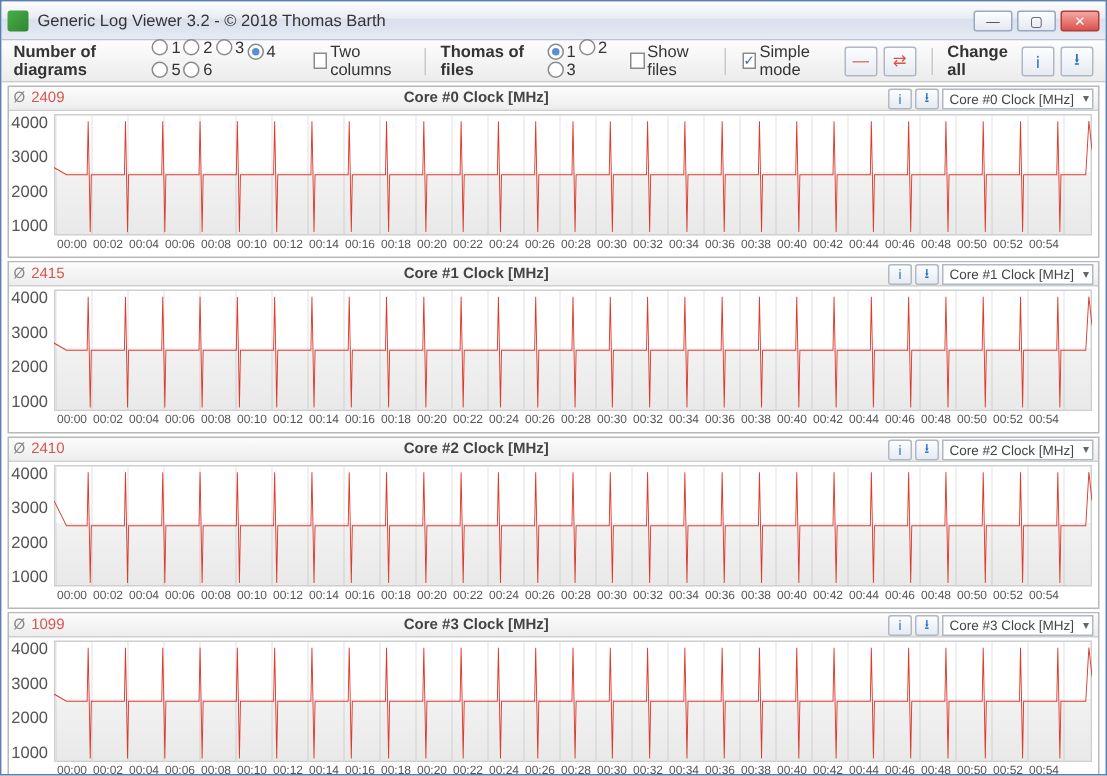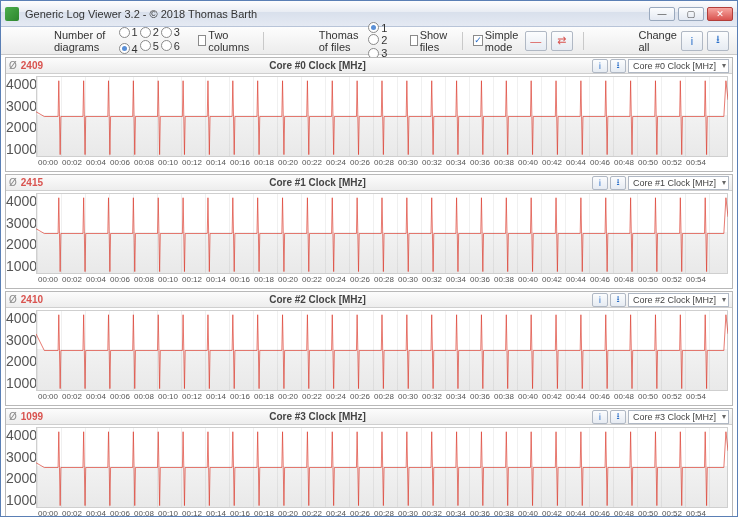--- a/index.html
+++ b/index.html
@@ -63,21 +63,21 @@
   .check.sel .box::after{content:"✓"; font-size:9px; color:#2a6fc9; line-height:1;}
   .sep { width:1px; height:18px; background:#c9c9c9; margin:0 6px; }
   .tb-btn {
     height:20px; min-width:22px;
     border:1px solid #b0b8c4; border-radius:2px;
     background:linear-gradient(to bottom,#fcfdfe,#e6ebf2);
     display:inline-flex; align-items:center; justify-content:center;
     font-size:11px; color:#2a6fc9; padding:0 5px; cursor:pointer;
   }
   .tb-btn.red { color:#d9534f; }
-  .toolbar .lbl-bold { font-weight:normal;margin-left:45px; }
+  .toolbar .lbl-bold { font-weight:bold; }
   
   .chart-area {
     height: calc(517px - 22px - 28px - 2px);
     overflow: hidden;
     background:#fff;
     padding: 2px 4px 0 4px;
   }
   .chart {
     position:relative;
     height: 115px;
@@ -88,21 +88,21 @@
   .chart:last-child{margin-bottom:0;}
   .chart-header {
     height:16px;
     background:linear-gradient(to bottom,#fcfcfc,#ededed);
     border-bottom:1px solid #cfcfcf;
     display:flex; align-items:center;
     font-size:10px;
     padding:0 3px;
   }
   .avg-lbl { color:#888; margin-right:4px;}
-  .avg-val { color:#d9534f; font-weight:bold;}
+  .avg-val { color:#d9534f; font-weight:normal;}
   .chart-title { flex:1; text-align:center; font-weight:bold; color:#444;}
   .chart-tools { display:flex; gap:2px; align-items:center;}
   .mini-btn {
     width:16px; height:14px; border:1px solid #b0b8c4; border-radius:2px;
     background:linear-gradient(to bottom,#fcfdfe,#e6ebf2);
     display:inline-flex;align-items:center;justify-content:center;
     font-size:9px; color:#2a6fc9;
   }
   .combo {
     height:14px; border:1px solid #b0b8c4; background:#fff;
@@ -116,21 +116,21 @@
   .plot .grid-bg{
     position:absolute; inset:0;
     background:
       repeating-linear-gradient(to right, rgba(0,0,0,0.06) 0, rgba(0,0,0,0.06) 1px, transparent 1px, transparent 24px),
       linear-gradient(to bottom, #ffffff 0%, #ffffff 48%, #f2f2f2 48%, #e9e9e9 100%);
     border:1px solid #cfcfcf;
   }
   .y-axis {
     position:absolute; left:0; top:18px; bottom:14px; width:28px;
     display:flex; flex-direction:column; justify-content:space-between;
-    font-size:14px; color:#555; text-align:right; padding-right:2px;
+    font-size:11px; color:#555; text-align:right; padding-right:2px;
   }
   .x-axis {
     position:absolute; left:30px; right:4px; bottom:1px; height:12px;
     font-size:8px; color:#555;
     white-space:nowrap; overflow:hidden;
   }
   .x-axis span { display:inline-block; width:24px; text-align:center;}
   .trace {
     position:absolute; inset:0;
   }

